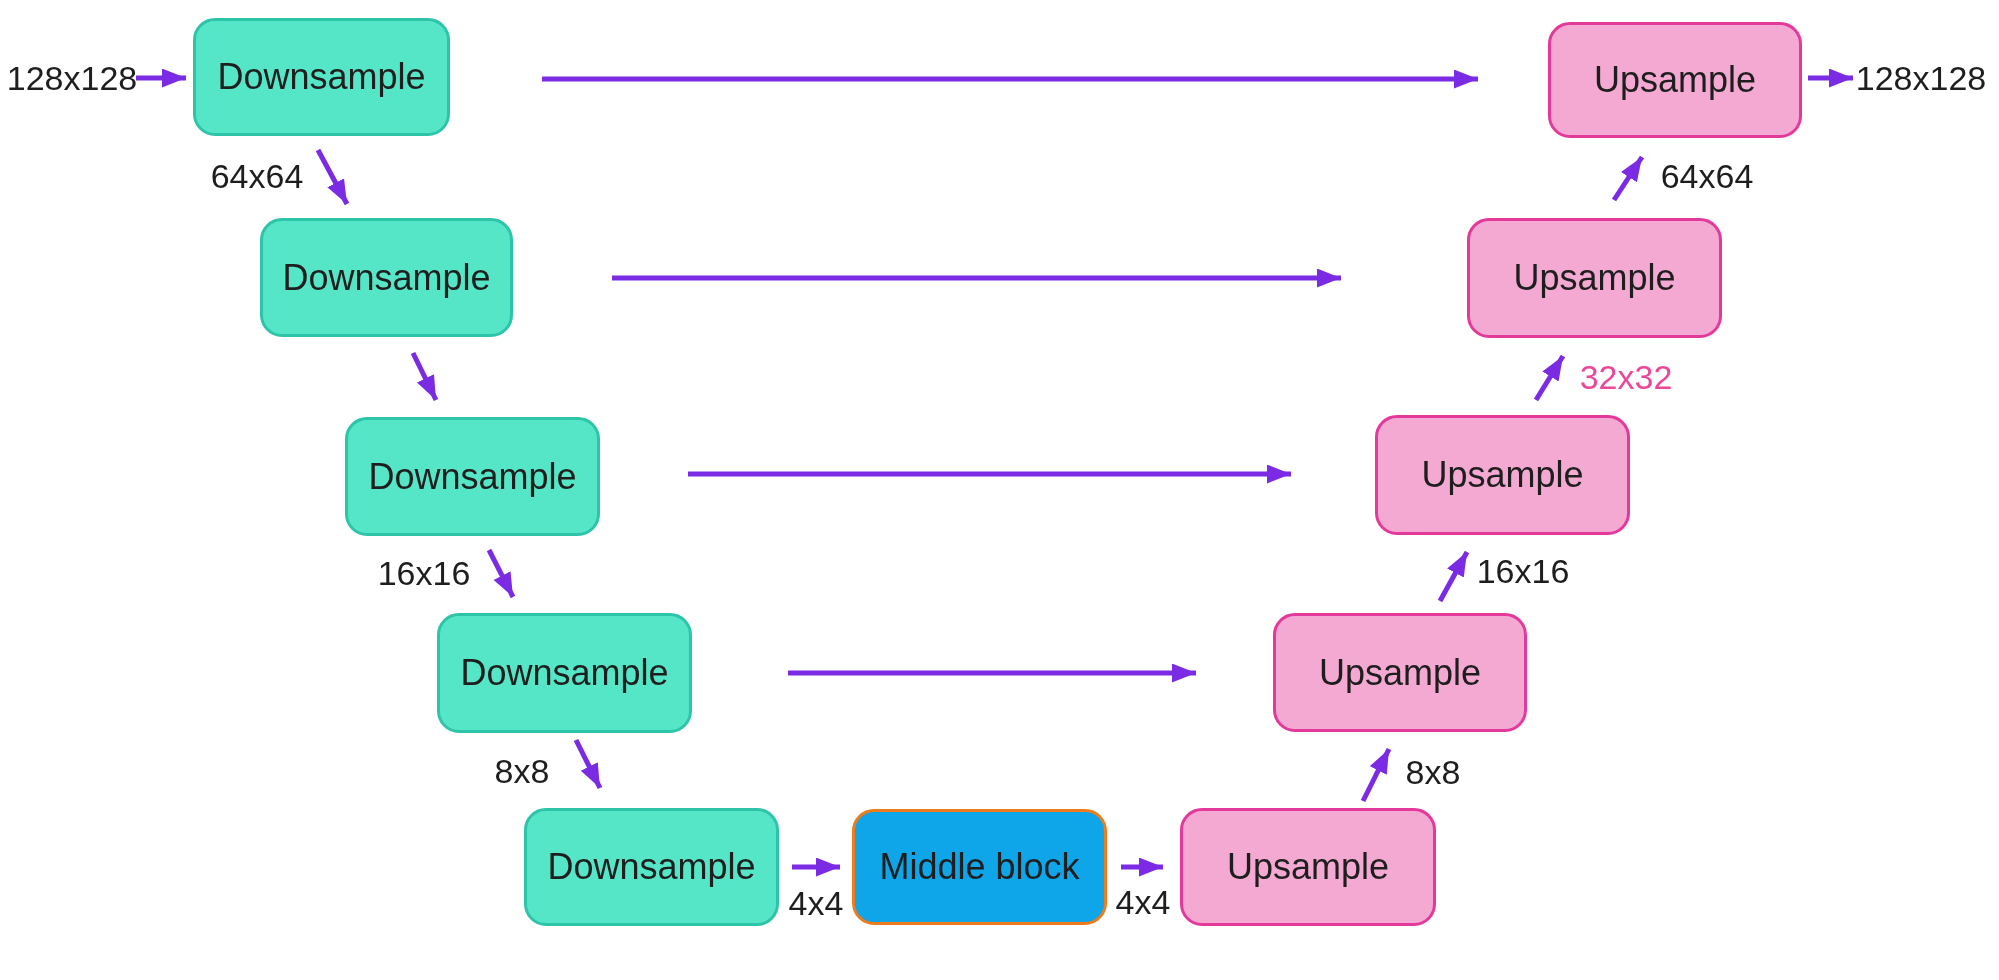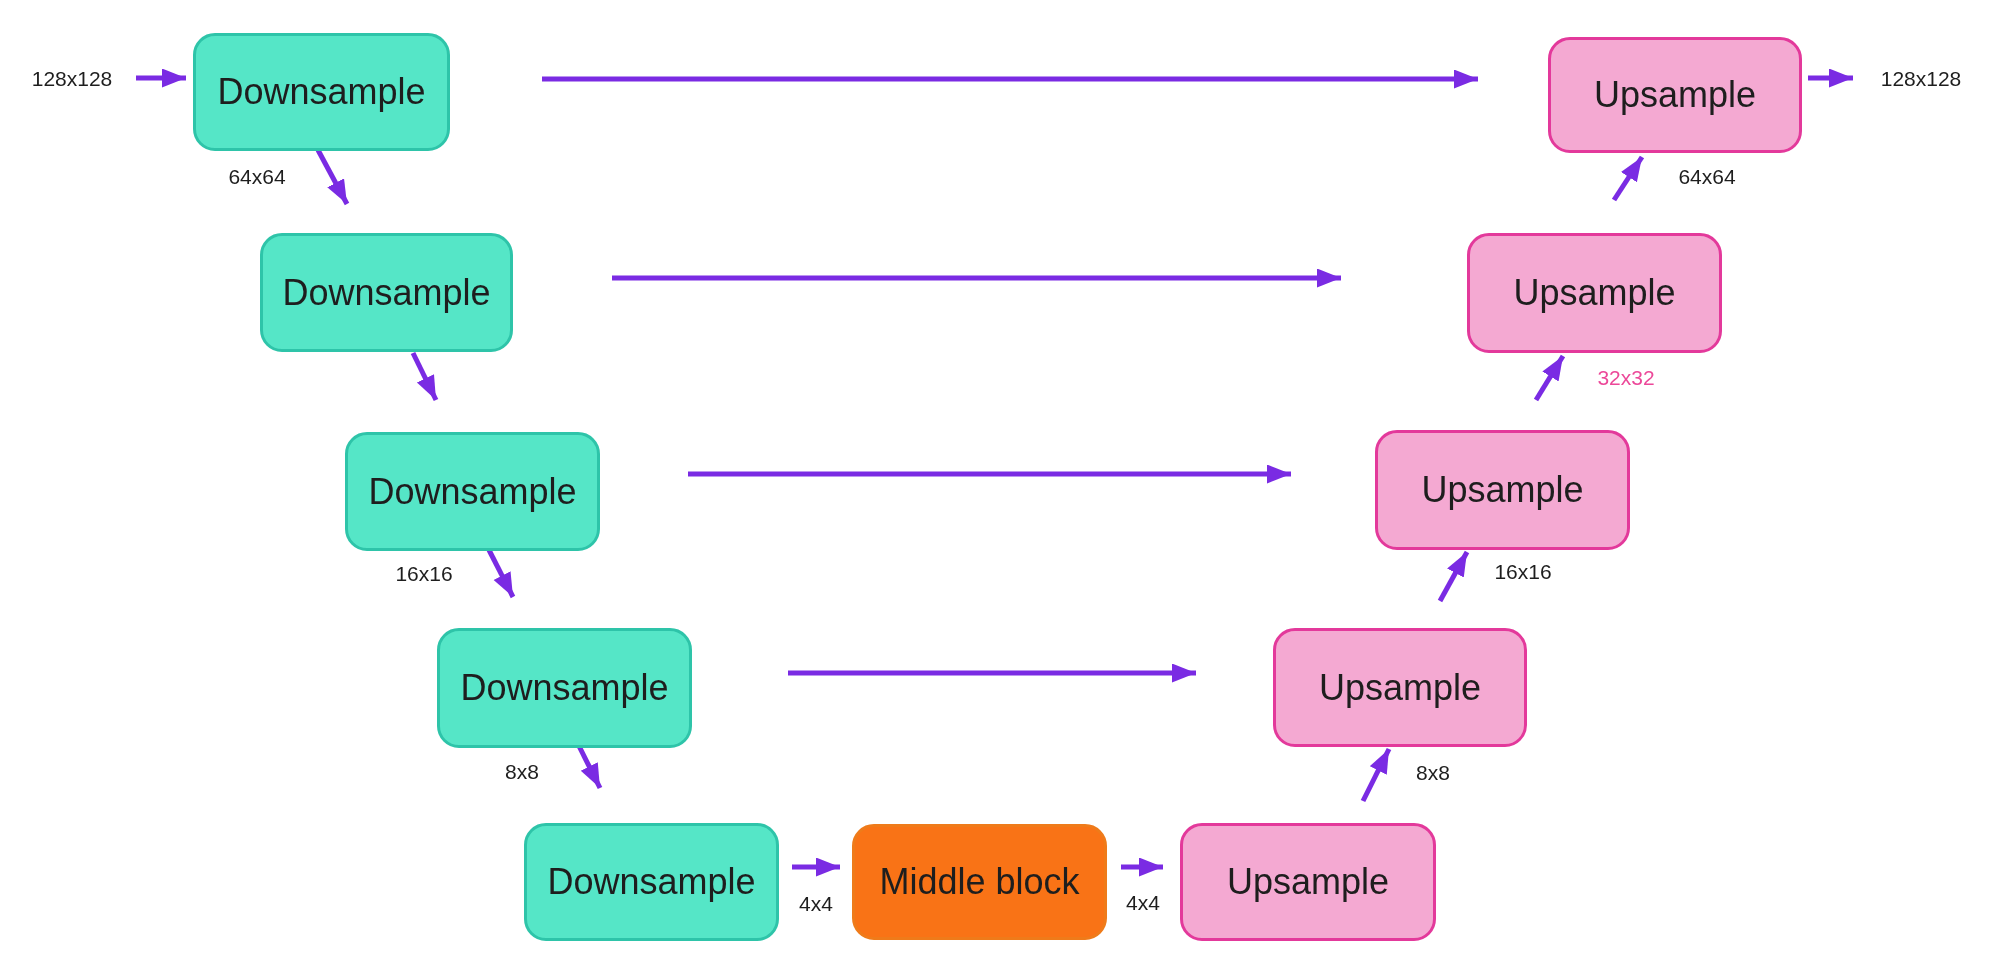--- a/index.html
+++ b/index.html
@@ -28,26 +28,25 @@
     box-sizing: border-box;
     display: flex;
     align-items: center;
     justify-content: center;
     border-radius: 22px;
     border: 3px solid transparent;
     font-size: 36px;
     line-height: 1;
     color: #1e1e1e;
     white-space: nowrap;
-    margin-top: 15px;
   }
   .dim-label {
     position: absolute;
     transform: translate(-50%, -50%);
-    font-size: 21px;
+    font-size: 34px;
     line-height: 1;
     color: #1e1e1e;
     white-space: nowrap;
   }
 </style>
 </head>
 <body>
 
 <div class="stage" style="width: 1999px; height: 980px; background: rgb(255, 255, 255);">
   <svg class="arrows-layer" xmlns="http://www.w3.org/2000/svg" viewBox="0 0 1999 980">
@@ -71,21 +70,21 @@
       <line x1="1440" y1="601" x2="1467" y2="552" stroke="#7A2BE3" stroke-width="5" marker-end="url(#arrowhead)"></line>
       <line x1="1536" y1="400" x2="1563" y2="356" stroke="#7A2BE3" stroke-width="5" marker-end="url(#arrowhead)"></line>
       <line x1="1614" y1="200" x2="1642" y2="157" stroke="#7A2BE3" stroke-width="5" marker-end="url(#arrowhead)"></line>
       <line x1="1808" y1="78" x2="1853" y2="78" stroke="#7A2BE3" stroke-width="5" marker-end="url(#arrowhead)"></line>
     </svg>
 <div class="node node--downsample" style="left: 193px; top: 18px; width: 257px; height: 118px; background: rgb(85, 230, 199); border-color: rgb(46, 196, 169); color: rgb(30, 30, 30);">Downsample</div>
     <div class="node node--downsample" style="left: 260px; top: 218px; width: 253px; height: 119px; background: rgb(85, 230, 199); border-color: rgb(46, 196, 169); color: rgb(30, 30, 30);">Downsample</div>
     <div class="node node--downsample" style="left: 345px; top: 417px; width: 255px; height: 119px; background: rgb(85, 230, 199); border-color: rgb(46, 196, 169); color: rgb(30, 30, 30);">Downsample</div>
     <div class="node node--downsample" style="left: 437px; top: 613px; width: 255px; height: 120px; background: rgb(85, 230, 199); border-color: rgb(46, 196, 169); color: rgb(30, 30, 30);">Downsample</div>
     <div class="node node--downsample" style="left: 524px; top: 808px; width: 255px; height: 118px; background: rgb(85, 230, 199); border-color: rgb(46, 196, 169); color: rgb(30, 30, 30);">Downsample</div>
-    <div class="node node--middle" style="left: 852px; top: 809px; width: 255px; height: 116px; background: #f97316; border-color: rgb(239, 123, 26); color: rgb(30, 30, 30);">Middle block</div>
+    <div class="node node--middle" style="left: 852px; top: 809px; width: 255px; height: 116px; background: #0ea5e9; border-color: rgb(239, 123, 26); color: rgb(30, 30, 30);">Middle block</div>
     <div class="node node--upsample" style="left: 1180px; top: 808px; width: 256px; height: 118px; background: rgb(244, 169, 210); border-color: rgb(227, 57, 155); color: rgb(30, 30, 30);">Upsample</div>
     <div class="node node--upsample" style="left: 1273px; top: 613px; width: 254px; height: 119px; background: rgb(244, 169, 210); border-color: rgb(227, 57, 155); color: rgb(30, 30, 30);">Upsample</div>
     <div class="node node--upsample" style="left: 1375px; top: 415px; width: 255px; height: 120px; background: rgb(244, 169, 210); border-color: rgb(227, 57, 155); color: rgb(30, 30, 30);">Upsample</div>
     <div class="node node--upsample" style="left: 1467px; top: 218px; width: 255px; height: 120px; background: rgb(244, 169, 210); border-color: rgb(227, 57, 155); color: rgb(30, 30, 30);">Upsample</div>
     <div class="node node--upsample" style="left: 1548px; top: 22px; width: 254px; height: 116px; background: rgb(244, 169, 210); border-color: rgb(227, 57, 155); color: rgb(30, 30, 30);">Upsample</div>
     <div class="dim-label" style="left: 72px; top: 78px; color: rgb(30, 30, 30);">128x128</div>
     <div class="dim-label" style="left: 257px; top: 176px; color: rgb(30, 30, 30);">64x64</div>
     <div class="dim-label" style="left: 424px; top: 573px; color: rgb(30, 30, 30);">16x16</div>
     <div class="dim-label" style="left: 522px; top: 771px; color: rgb(30, 30, 30);">8x8</div>
     <div class="dim-label" style="left: 816px; top: 903px; color: rgb(30, 30, 30);">4x4</div>

